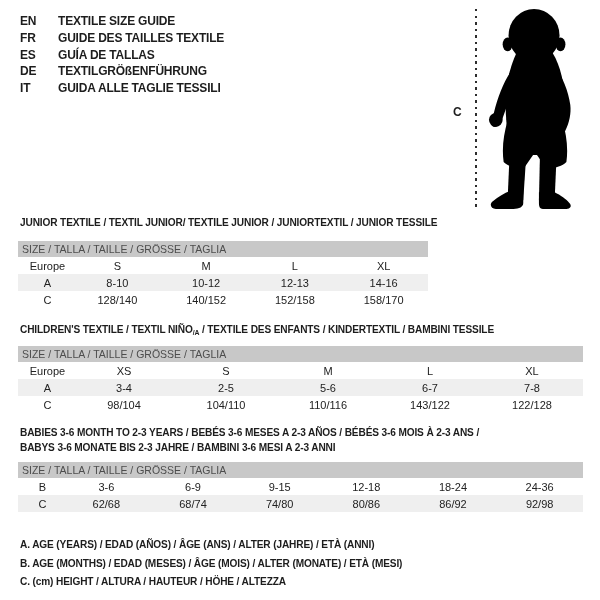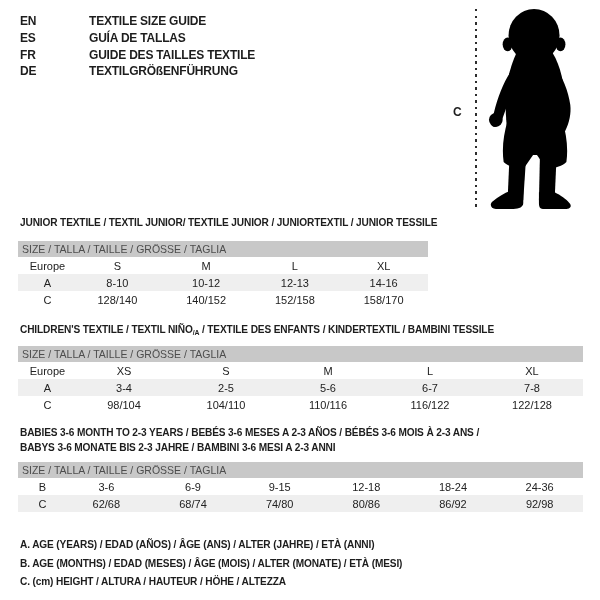--- a/index.html
+++ b/index.html
@@ -6,21 +6,21 @@
   body {
     width:600px; height:600px; background:#ffffff;
     font-family:"Liberation Sans", sans-serif;
     color:#1d1d1d; position:relative; overflow:hidden;
     -webkit-font-smoothing:antialiased;
   }
   .page { position:absolute; left:0; top:0; width:600px; height:600px; background:#ffffff; }
 
   
   .lang-block { position:absolute; left:20px; top:13px; }
-  .lang-row { display:flex; font-weight:bold; font-size:12px; line-height:16.8px; letter-spacing:-0.2px;gap:31px; }
+  .lang-row { display:flex; font-weight:bold; font-size:12px; line-height:16.8px; letter-spacing:-0.2px; }
   .lang-code { width:38px; flex:0 0 38px; }
 
   
   .fig-dotline {
     position:absolute; left:475px; top:9px; width:2px; height:202px;
     background:repeating-linear-gradient(to bottom, #2d2d2d 0 2.5px, transparent 2.5px 6.5px);
   }
   .fig-c { position:absolute; left:453px; top:105px; font-weight:bold; font-size:12px; }
   .fig-svg { position:absolute; left:486px; top:6px; }
 
@@ -62,30 +62,34 @@
 <body>
 
 <div class="page">
 
   <div class="lang-block">
     <div class="lang-row">
       <span class="lang-code">EN</span>
       <span class="lang-title">TEXTILE SIZE GUIDE</span>
     </div>
     <div class="lang-row">
+      <span class="lang-code">FR</span>
+      <span class="lang-title">GUIDE DES TAILLES TEXTILE</span>
+    </div>
+    <div class="lang-row">
       <span class="lang-code">ES</span>
       <span class="lang-title">GUÍA DE TALLAS</span>
     </div>
     <div class="lang-row">
-      <span class="lang-code">FR</span>
-      <span class="lang-title">GUIDE DES TAILLES TEXTILE</span>
-    </div>
-    <div class="lang-row">
       <span class="lang-code">DE</span>
       <span class="lang-title">TEXTILGRÖßENFÜHRUNG</span>
+    </div>
+    <div class="lang-row">
+      <span class="lang-code">IT</span>
+      <span class="lang-title">GUIDA ALLE TAGLIE TESSILI</span>
     </div>
   </div>
 
   <div class="fig-dotline"></div>
   <div class="fig-c">C</div>
 
   <svg class="fig-svg" width="100" height="206" viewBox="0 0 102 208" aria-hidden="true">
     <g fill="#000000">
       <ellipse cx="49" cy="29" rx="26" ry="27"></ellipse>
       <ellipse cx="22" cy="38" rx="5" ry="7"></ellipse>
@@ -173,21 +177,21 @@
         <td>2-5</td>
         <td>5-6</td>
         <td>6-7</td>
         <td>7-8</td>
       </tr>
       <tr>
         <td class="row-label">C</td>
         <td>98/104</td>
         <td>104/110</td>
         <td>110/116</td>
-        <td>116/122</td>
+        <td>143/122</td>
         <td>122/128</td>
       </tr>
     </tbody>
   </table>
 
   <div class="section-title" id="babies-title">
     <div>BABIES 3-6 MONTH TO 2-3 YEARS / BEBÉS 3-6 MESES A 2-3 AÑOS / BÉBÉS 3-6 MOIS À 2-3 ANS /</div>
     <div>BABYS 3-6 MONATE BIS 2-3 JAHRE / BAMBINI 3-6 MESI A 2-3 ANNI</div>
   </div>
   <table class="size-table" id="babies-table">

